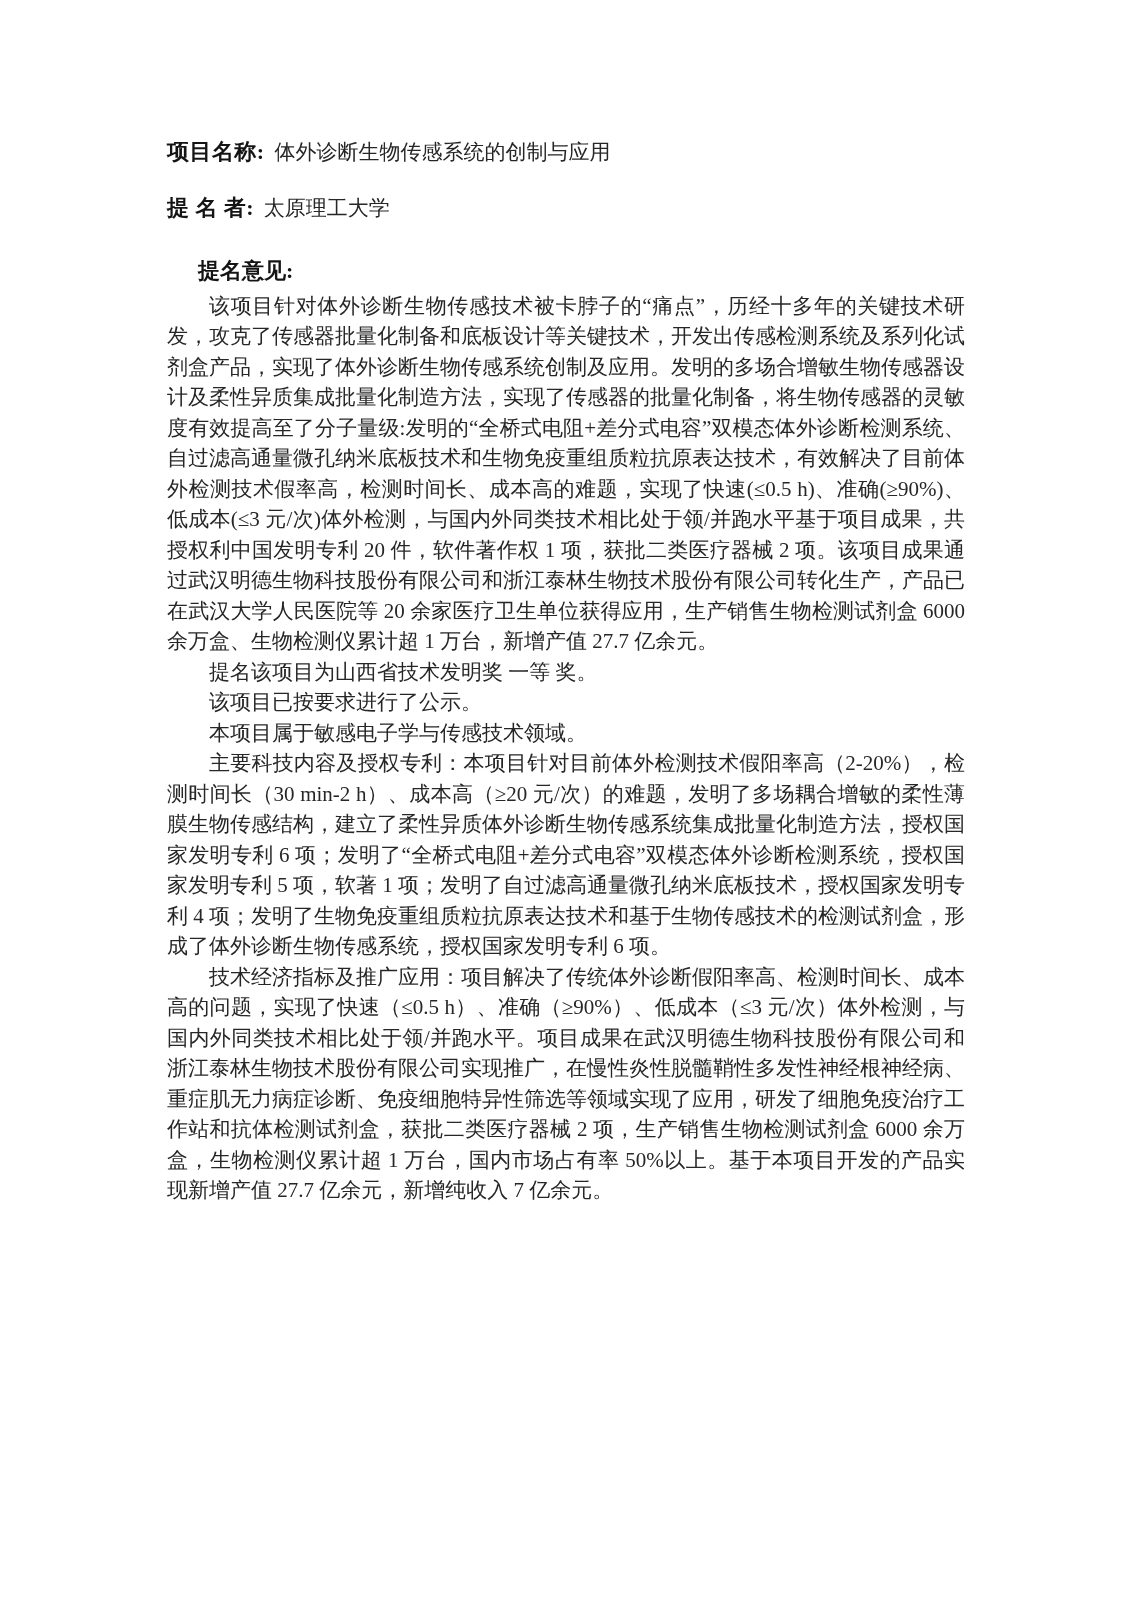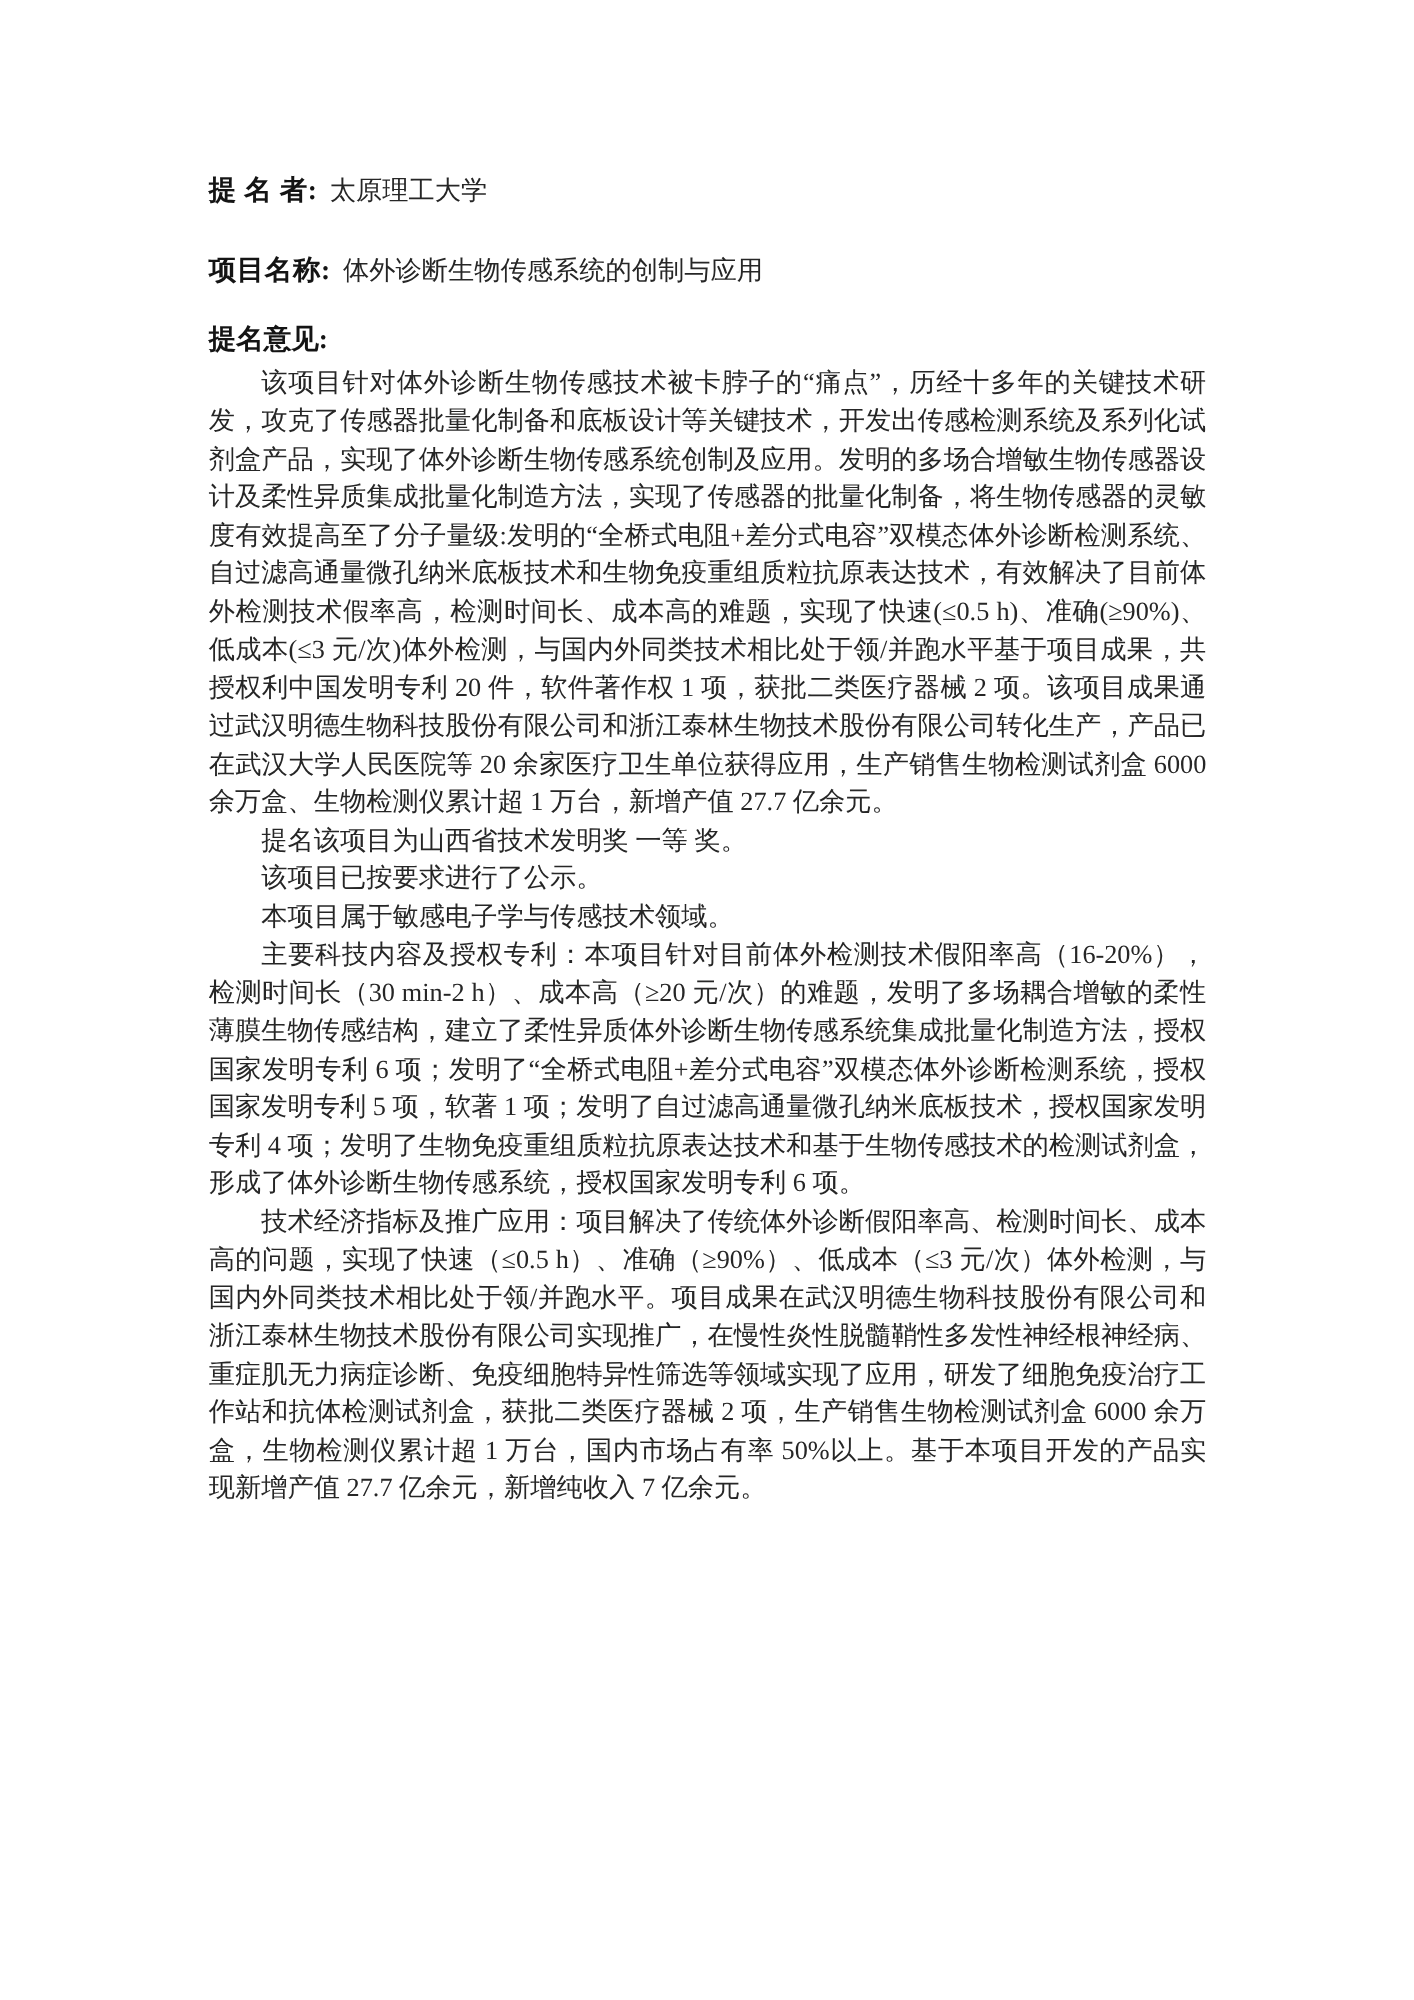--- a/index.html
+++ b/index.html
@@ -38,50 +38,51 @@
     color: #141414;
     font-size: 22px;
     margin-right: 0.45em;
     letter-spacing: 0.02em;
   }
   .heading {
     font-weight: bold;
     color: #141414;
     font-size: 22px;
     text-align: left;
+    margin-left: 31px;
   }
   .heading-nomination {
     margin-bottom: 4px;
   }
   .heading-intro {
     margin-top: 23px;
     margin-bottom: 2px;
   }
   p.para {
     margin: 0;
     text-indent: 2em;
   }
 </style>
 </head>
 <body>
 
 <div class="page">
 
+  <div class="field-row row-project">
+    <span class="label">项目名称:</span><span class="value">体外诊断生物传感系统的创制与应用</span>
+  </div>
+
   <div class="field-row row-nominator">
     <span class="label">提 名 者:</span><span class="value">太原理工大学</span>
-  </div>
-
-  <div class="field-row row-project">
-    <span class="label">项目名称:</span><span class="value">体外诊断生物传感系统的创制与应用</span>
   </div>
 
   <div class="heading heading-nomination">提名意见:</div>
 
   <p class="para">该项目针对体外诊断生物传感技术被卡脖子的“痛点”，历经十多年的关键技术研发，攻克了传感器批量化制备和底板设计等关键技术，开发出传感检测系统及系列化试剂盒产品，实现了体外诊断生物传感系统创制及应用。发明的多场合增敏生物传感器设计及柔性异质集成批量化制造方法，实现了传感器的批量化制备，将生物传感器的灵敏度有效提高至了分子量级:发明的“全桥式电阻+差分式电容”双模态体外诊断检测系统、自过滤高通量微孔纳米底板技术和生物免疫重组质粒抗原表达技术，有效解决了目前体外检测技术假率高，检测时间长、成本高的难题，实现了快速(≤0.5 h)、准确(≥90%)、低成本(≤3 元/次)体外检测，与国内外同类技术相比处于领/并跑水平基于项目成果，共授权利中国发明专利 20 件，软件著作权 1 项，获批二类医疗器械 2 项。该项目成果通过武汉明德生物科技股份有限公司和浙江泰林生物技术股份有限公司转化生产，产品已在武汉大学人民医院等 20 余家医疗卫生单位获得应用，生产销售生物检测试剂盒 6000 余万盒、生物检测仪累计超 1 万台，新增产值 27.7 亿余元。</p>
   <p class="para">提名该项目为山西省技术发明奖 一等 奖。</p>
   <p class="para">该项目已按要求进行了公示。</p>
 
 
   <p class="para">本项目属于敏感电子学与传感技术领域。</p>
-  <p class="para">主要科技内容及授权专利：本项目针对目前体外检测技术假阳率高（16-20%），检测时间长（30 min-2 h）、成本高（≥20 元/次）的难题，发明了多场耦合增敏的柔性薄膜生物传感结构，建立了柔性异质体外诊断生物传感系统集成批量化制造方法，授权国家发明专利 6 项；发明了“全桥式电阻+差分式电容”双模态体外诊断检测系统，授权国家发明专利 5 项，软著 1 项；发明了自过滤高通量微孔纳米底板技术，授权国家发明专利 4 项；发明了生物免疫重组质粒抗原表达技术和基于生物传感技术的检测试剂盒，形成了体外诊断生物传感系统，授权国家发明专利 6 项。</p>
+  <p class="para">主要科技内容及授权专利：本项目针对目前体外检测技术假阳率高（2-20%），检测时间长（30 min-2 h）、成本高（≥20 元/次）的难题，发明了多场耦合增敏的柔性薄膜生物传感结构，建立了柔性异质体外诊断生物传感系统集成批量化制造方法，授权国家发明专利 6 项；发明了“全桥式电阻+差分式电容”双模态体外诊断检测系统，授权国家发明专利 5 项，软著 1 项；发明了自过滤高通量微孔纳米底板技术，授权国家发明专利 4 项；发明了生物免疫重组质粒抗原表达技术和基于生物传感技术的检测试剂盒，形成了体外诊断生物传感系统，授权国家发明专利 6 项。</p>
   <p class="para">技术经济指标及推广应用：项目解决了传统体外诊断假阳率高、检测时间长、成本高的问题，实现了快速（≤0.5 h）、准确（≥90%）、低成本（≤3 元/次）体外检测，与国内外同类技术相比处于领/并跑水平。项目成果在武汉明德生物科技股份有限公司和浙江泰林生物技术股份有限公司实现推广，在慢性炎性脱髓鞘性多发性神经根神经病、重症肌无力病症诊断、免疫细胞特异性筛选等领域实现了应用，研发了细胞免疫治疗工作站和抗体检测试剂盒，获批二类医疗器械 2 项，生产销售生物检测试剂盒 6000 余万盒，生物检测仪累计超 1 万台，国内市场占有率 50%以上。基于本项目开发的产品实现新增产值 27.7 亿余元，新增纯收入 7 亿余元。</p>
 
 </div>
 
 </body></html>

